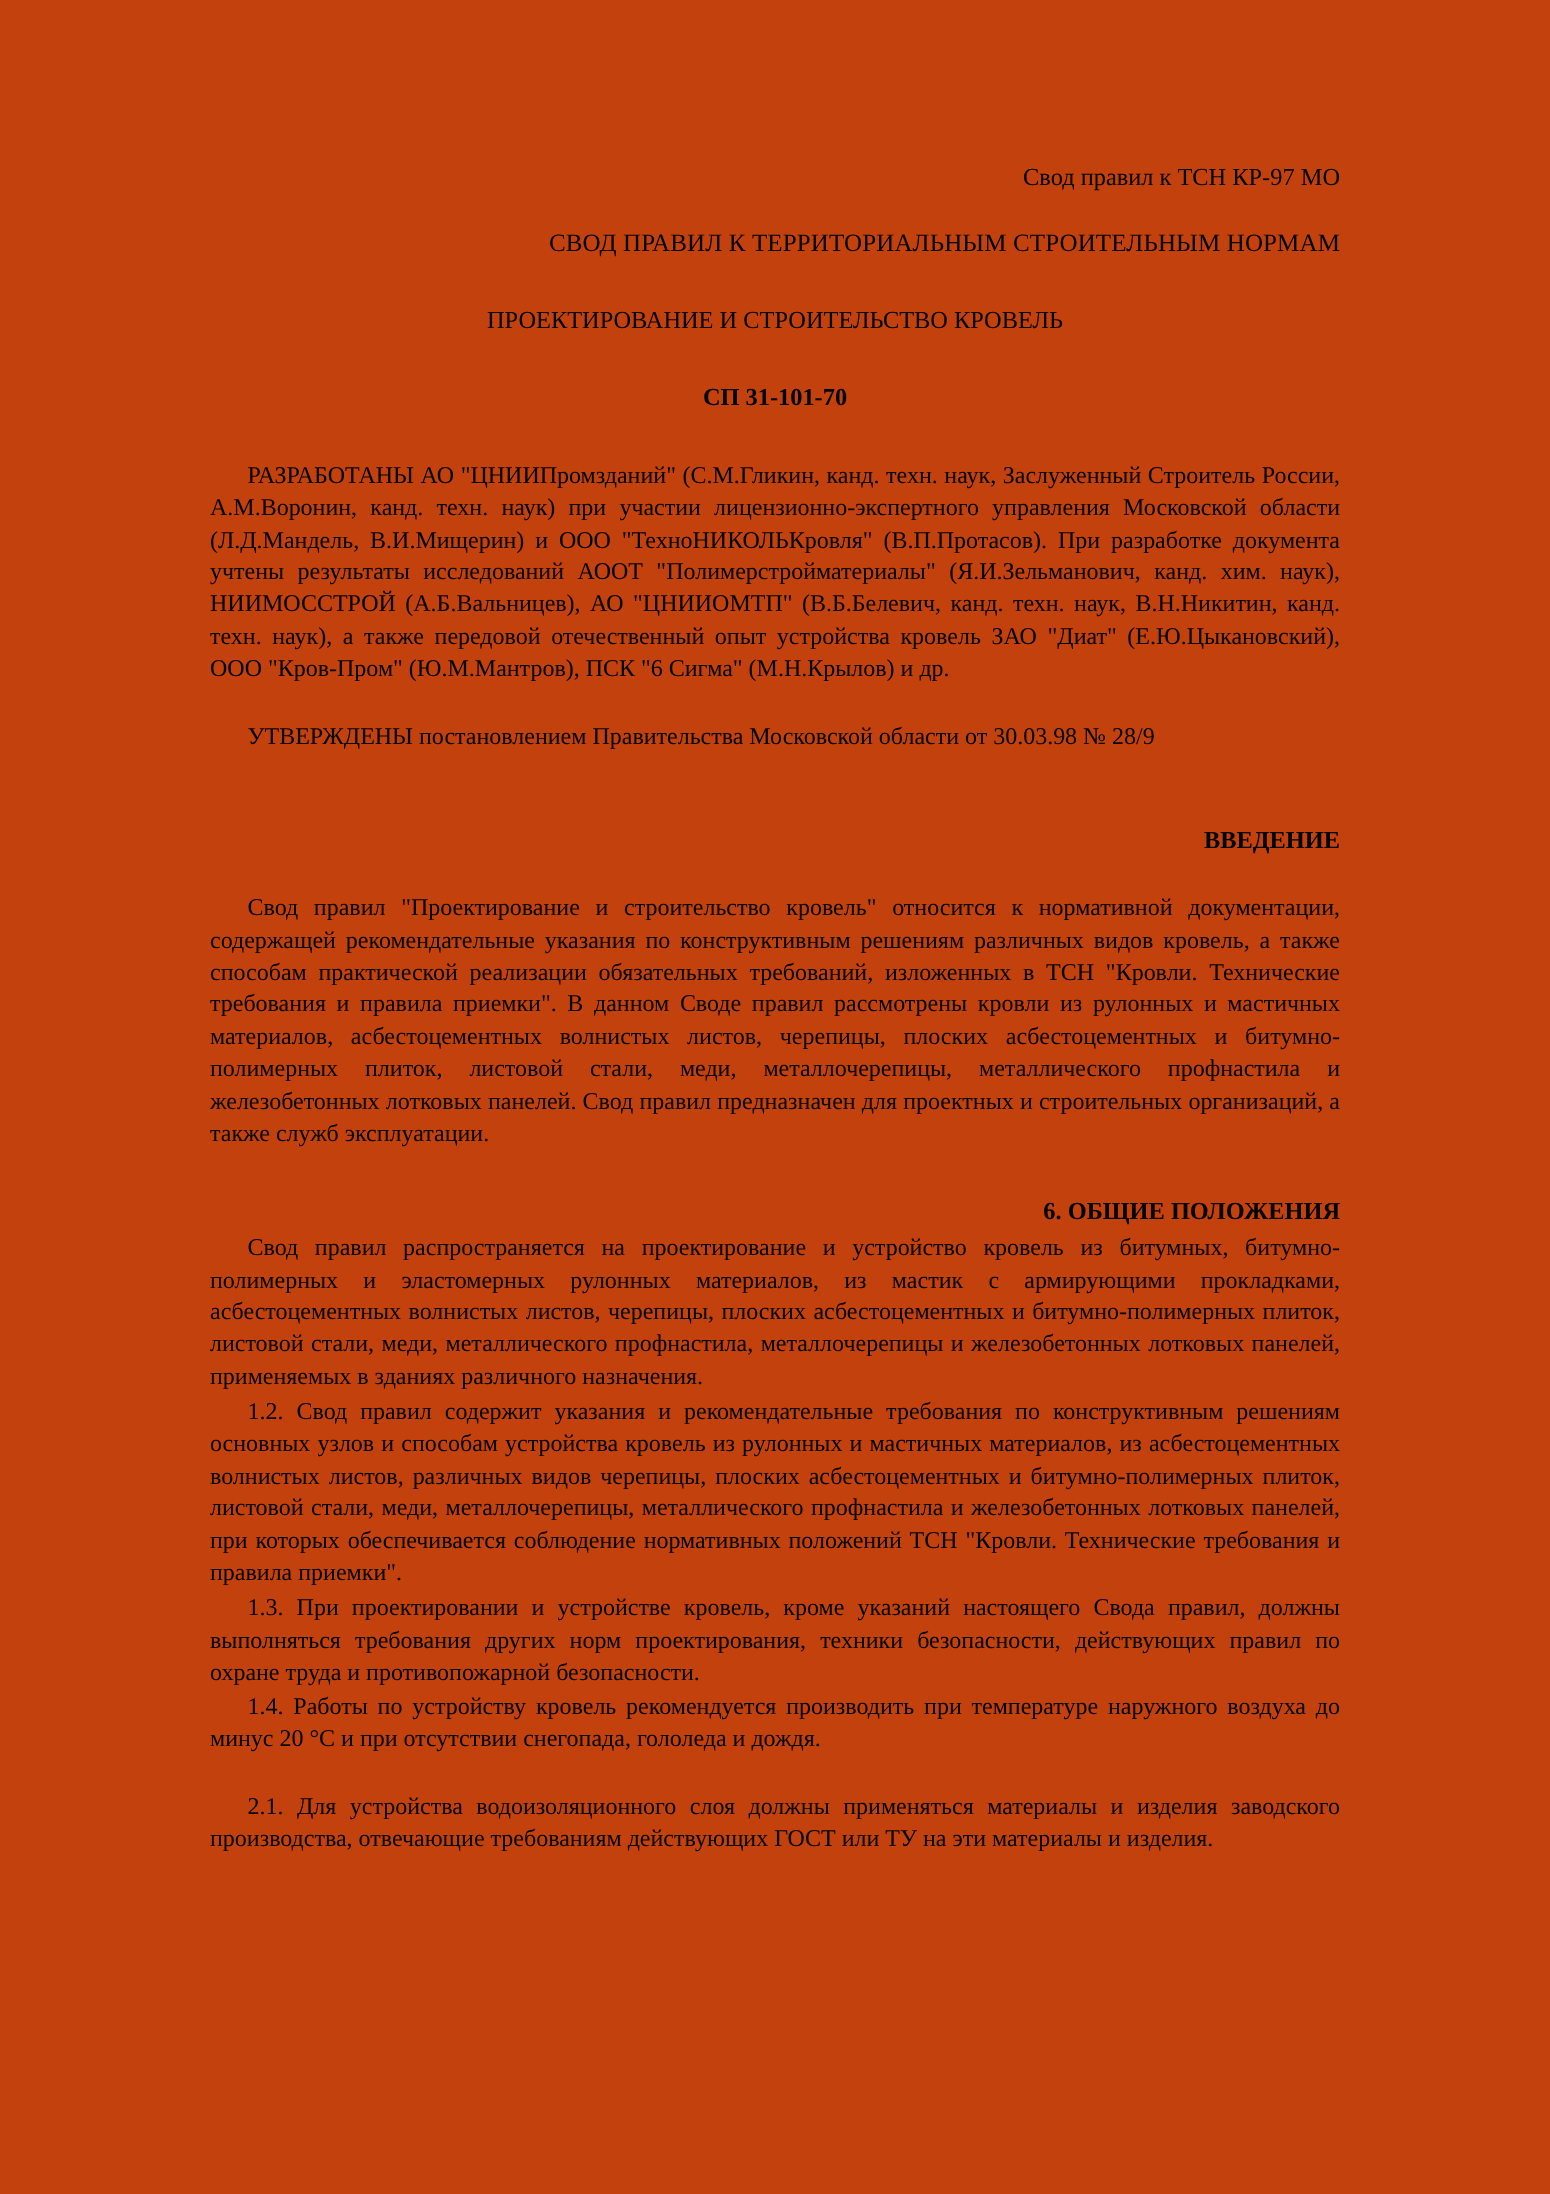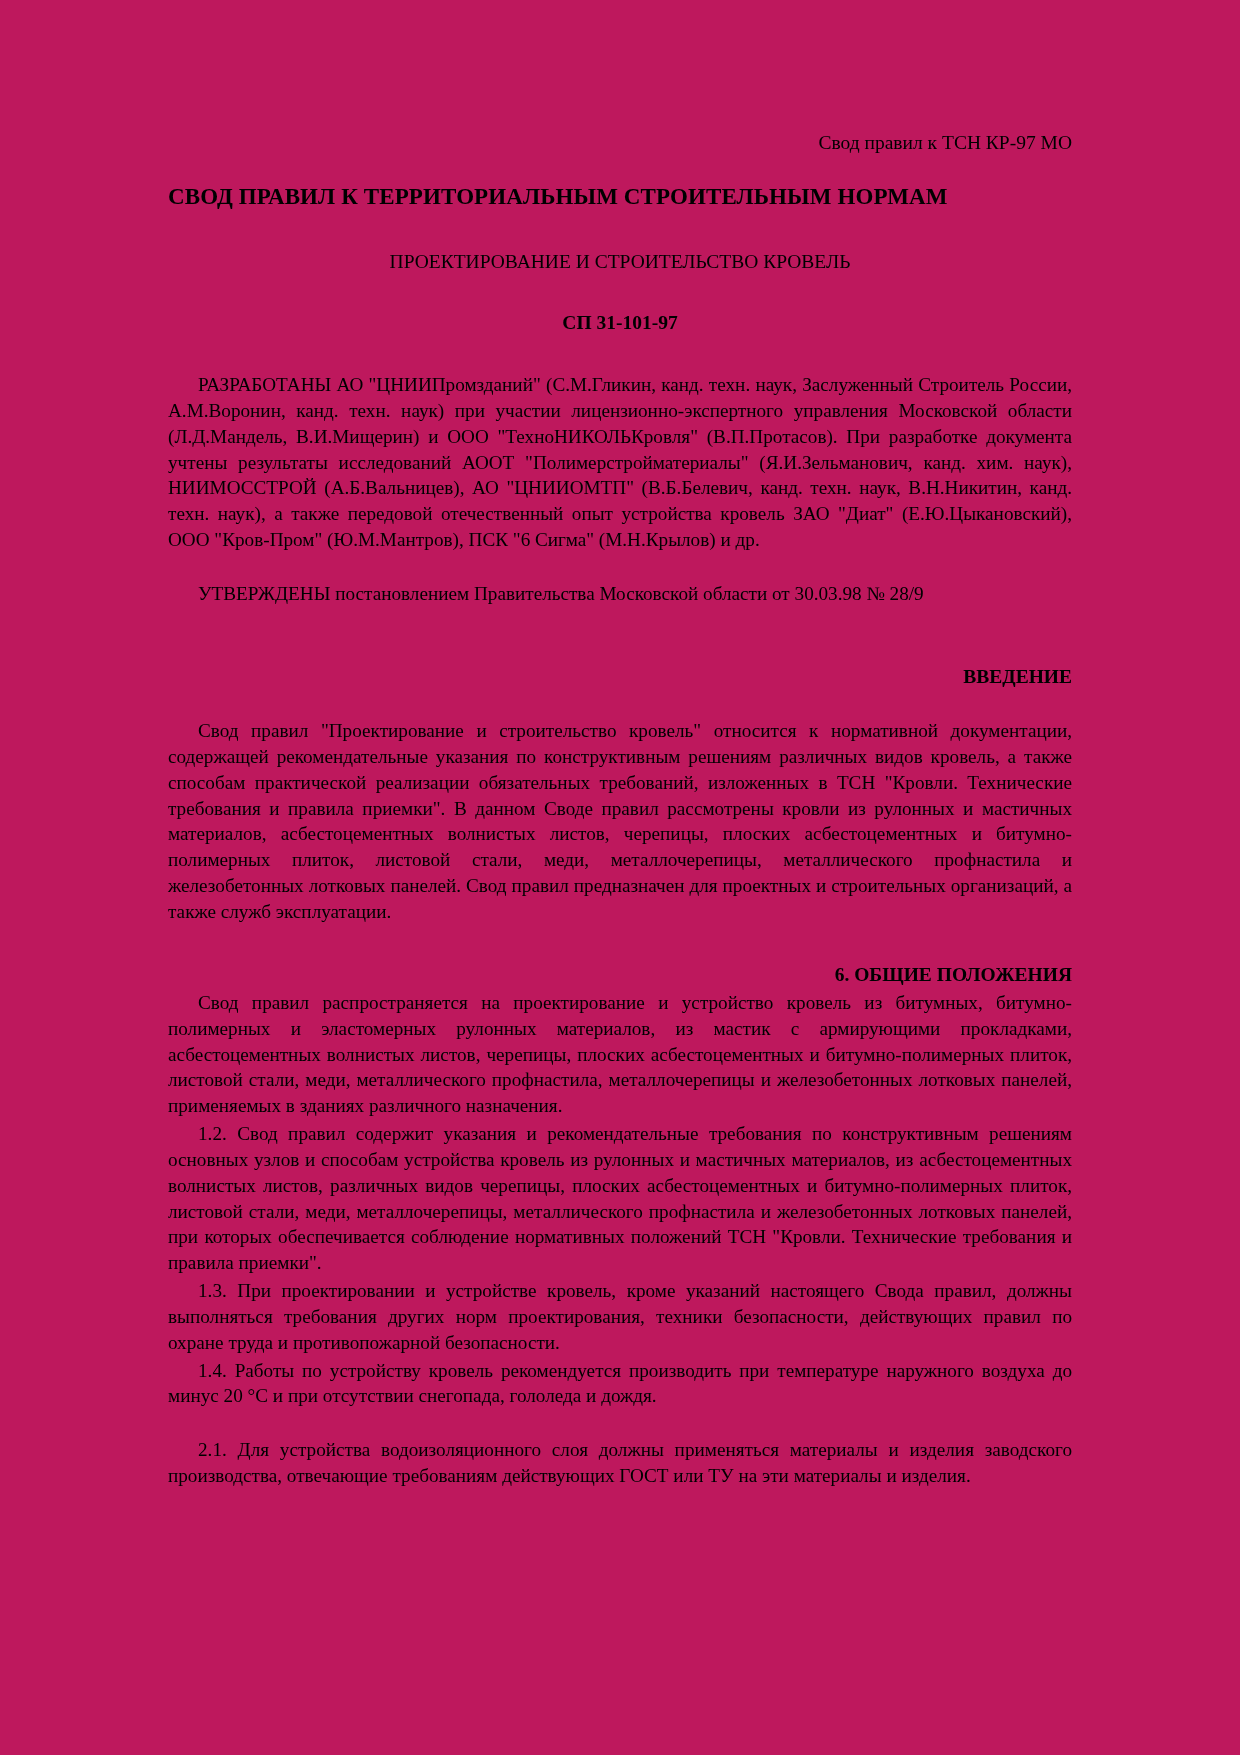--- a/index.html
+++ b/index.html
@@ -9,34 +9,34 @@
   }
   body {
     font-family: "Liberation Serif", "DejaVu Serif", serif;
     color: #000000;
   }
   .page {
     position: relative;
     width: 1240px;
     height: 1755px;
     margin: 0 auto;
-    background: #be185d;
+    background: #c2410c;
     box-sizing: border-box;
     padding: 130px 168px 96px 168px;
   }
   .header-line {
     text-align: right;
     font-size: 19.5px;
     line-height: 1.3;
     margin: 0 0 26px 0;
   }
   h1.doc-title {
-    text-align: left;
-    font-size: 23px;
-    font-weight: bold;
+    text-align: right;
+    font-size: 20px;
+    font-weight: normal;
     margin: 16px 0 0 0;
     line-height: 1.4;
     letter-spacing: 0.1px;
   }
   h2.doc-subtitle {
     text-align: center;
     font-size: 19.5px;
     font-weight: normal;
     margin: 34px 0 0 0;
     line-height: 1.4;
@@ -75,21 +75,21 @@
 <body>
 
 <div class="page">
 
   <div class="header-line">Свод правил к ТСН КР-97 МО</div>
 
   <h1 class="doc-title">СВОД ПРАВИЛ К ТЕРРИТОРИАЛЬНЫМ СТРОИТЕЛЬНЫМ НОРМАМ</h1>
 
   <h2 class="doc-subtitle">ПРОЕКТИРОВАНИЕ И СТРОИТЕЛЬСТВО КРОВЕЛЬ</h2>
 
-  <h3 class="doc-code">СП 31-101-97</h3>
+  <h3 class="doc-code">СП 31-101-70</h3>
 
   <p class="indent gap-36">РАЗРАБОТАНЫ АО "ЦНИИПромзданий" (С.М.Гликин, канд. техн. наук, Заслуженный Строитель России, А.М.Воронин, канд. техн. наук) при участии лицензионно-экспертного управления Московской области (Л.Д.Мандель, В.И.Мищерин) и ООО "ТехноНИКОЛЬКровля" (В.П.Протасов). При разработке документа учтены результаты исследований АООТ "Полимерстройматериалы" (Я.И.Зельманович, канд. хим. наук), НИИМОССТРОЙ (А.Б.Вальницев), АО "ЦНИИОМТП" (В.Б.Белевич, канд. техн. наук, В.Н.Никитин, канд. техн. наук), а также передовой отечественный опыт устройства кровель ЗАО "Диат" (Е.Ю.Цыкановский), ООО "Кров-Пром" (Ю.М.Мантров), ПСК "6 Сигма" (М.Н.Крылов) и др.</p>
 
   <p class="indent gap-28">УТВЕРЖДЕНЫ постановлением Правительства Московской области от 30.03.98 № 28/9</p>
 
   <div class="section-heading gap-56">ВВЕДЕНИЕ</div>
 
   <p class="indent gap-28">Свод правил "Проектирование и строительство кровель" относится к нормативной документации, содержащей рекомендательные указания по конструктивным решениям различных видов кровель, а также способам практической реализации обязательных требований, изложенных в ТСН "Кровли. Технические требования и правила приемки". В данном Своде правил рассмотрены кровли из рулонных и мастичных материалов, асбестоцементных волнистых листов, черепицы, плоских асбестоцементных и битумно-полимерных плиток, листовой стали, меди, металлочерепицы, металлического профнастила и железобетонных лотковых панелей. Свод правил предназначен для проектных и строительных организаций, а также служб эксплуатации.</p>
 
   <div class="section-heading gap-36">6. ОБЩИЕ ПОЛОЖЕНИЯ</div>

